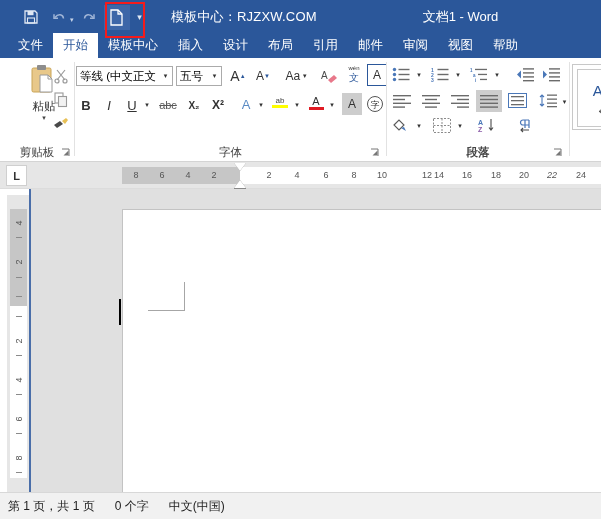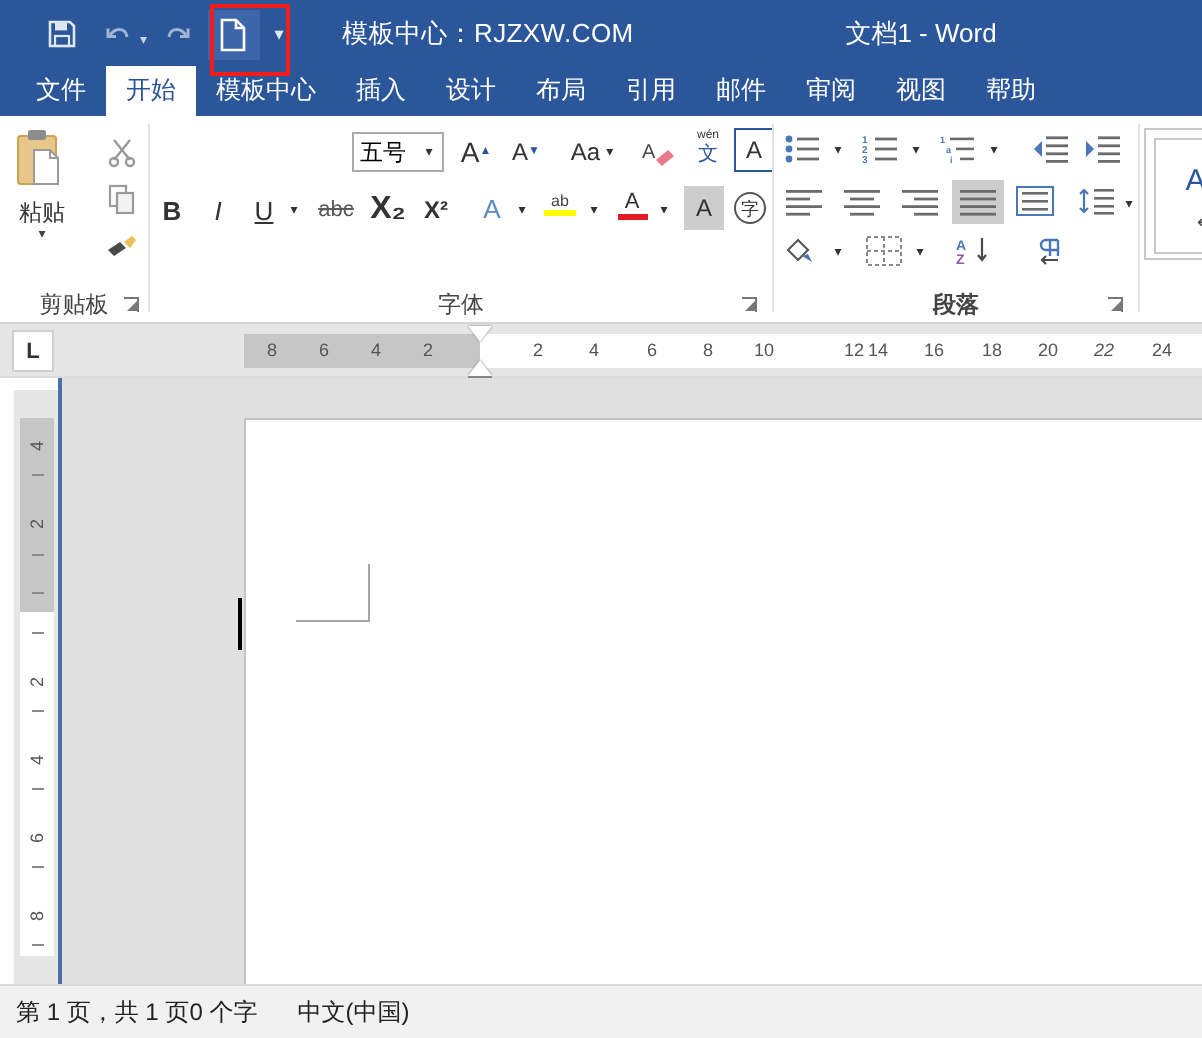--- a/index.html
+++ b/index.html
@@ -59,21 +59,21 @@
     position: absolute; bottom: 2px; width: 100%; text-align: center;
     font-size: 11.5px; color: #444; white-space: nowrap;
   }
   .grp-div { position: absolute; top: 4px; width: 1px; height: 94px; background: #e2e2e2; }
   .dlg-launch {
     position: absolute; bottom: 3px; width: 11px; height: 11px;
     font-size: 9px; color: #666; line-height: 11px; text-align: center;
   }
 
   
-  .paste-btn { position: absolute; left: 0; top: 4px; width: 42px; height: 72px; text-align: center; }
+  .paste-btn { position: absolute; left: 23px; top: 4px; width: 42px; height: 72px; text-align: center; }
   .clip-icon { width: 30px; height: 34px; margin: 2px auto 0; position: relative; }
   .paste-label { font-size: 11.5px; color: #333; margin-top: 1px; }
   .paste-caret { font-size: 7px; color: #444; line-height: 8px; }
   .small-btn {
     position: absolute; width: 22px; height: 20px; display: flex;
     align-items: center; justify-content: center;
   }
 
   
   .combo {
@@ -271,20 +271,24 @@
       <div class="dlg-launch" style="left:60px;">
         <svg width="9" height="9" viewBox="0 0 9 9">
             <path d="M1 1h7v7" fill="none" stroke="#777" stroke-width="1"></path>
             <path d="M7.5 7.5l-5-0 5-5z" fill="#777"></path>
           </svg>
       </div>
     </div>
     <div class="grp-div" style="left:74px;"></div>
 
     <div class="grp" style="left:75px; width:311px;">
+      <div class="combo" style="left:1px; top:8px; width:97px;">
+        <span class="txt">等线 (中文正文</span>
+        <span class="cv">▾</span>
+      </div>
       <div class="combo" style="left:101px; top:8px; width:46px;">
         <span class="txt">五号</span>
         <span class="cv">▾</span>
       </div>
       <div class="ic-btn" style="left:152px; top:7px; width:22px;">
         <span style="font-size:14px;color:#333;">A</span>
           <span style="font-size:6px;color:#2b579a;vertical-align:super;">▲</span>
       </div>
       <div class="ic-btn" style="left:177px; top:7px; width:22px;">
         <span style="font-size:12px;color:#333;">A</span>
@@ -317,21 +321,21 @@
       <div class="ic-btn" style="left:47px; top:36px; width:20px;">
         <span style="font-size:13px;text-decoration:underline;color:#333;">U</span>
       </div>
       <div class="ic-btn" style="left:66px; top:36px; width:12px;">
           <span class="caret">▾</span>
         </div>
       <div class="ic-btn" style="left:80px; top:36px; width:26px;">
         <span style="font-size:11px;text-decoration:line-through;color:#5a5a5a;">abc</span>
       </div>
       <div class="ic-btn" style="left:108px; top:36px; width:22px;">
-        <span style="font-size:16px;font-weight:bold;color:#333;">X₂</span>
+        <span style="font-size:10px;font-weight:bold;color:#333;">X₂</span>
       </div>
       <div class="ic-btn" style="left:132px; top:36px; width:22px;">
         <span style="font-size:12px;font-weight:bold;color:#333;">X²</span>
       </div>
       <div class="ic-btn" style="left:161px; top:35px; width:20px;">
         <span style="font-size:13px;color:#5a8bc4;">A</span>
       </div>
       <div class="ic-btn" style="left:180px; top:36px; width:12px;">
           <span class="caret">▾</span>
         </div>
@@ -585,17 +589,17 @@
     <div class="vr-tick" style="top:101px;"></div>
     <div class="vr-tick" style="top:121px;"></div>
     <div class="vr-tick" style="top:160px;"></div>
     <div class="vr-tick" style="top:199px;"></div>
     <div class="vr-tick" style="top:238px;"></div>
     <div class="vr-tick" style="top:277px;"></div>
   </div>
 
   <div class="statusbar">
     <span class="st-item" style="margin-left:8px;">第 1 页，共 1 页</span>
-    <span class="st-item" style="">0 个字</span>
+    <span class="st-item" style="margin-left:20px;">0 个字</span>
     <span class="st-item" style="margin-left:20px;">中文(中国)</span>
   </div>
 
 </div>
 
 </body></html>

